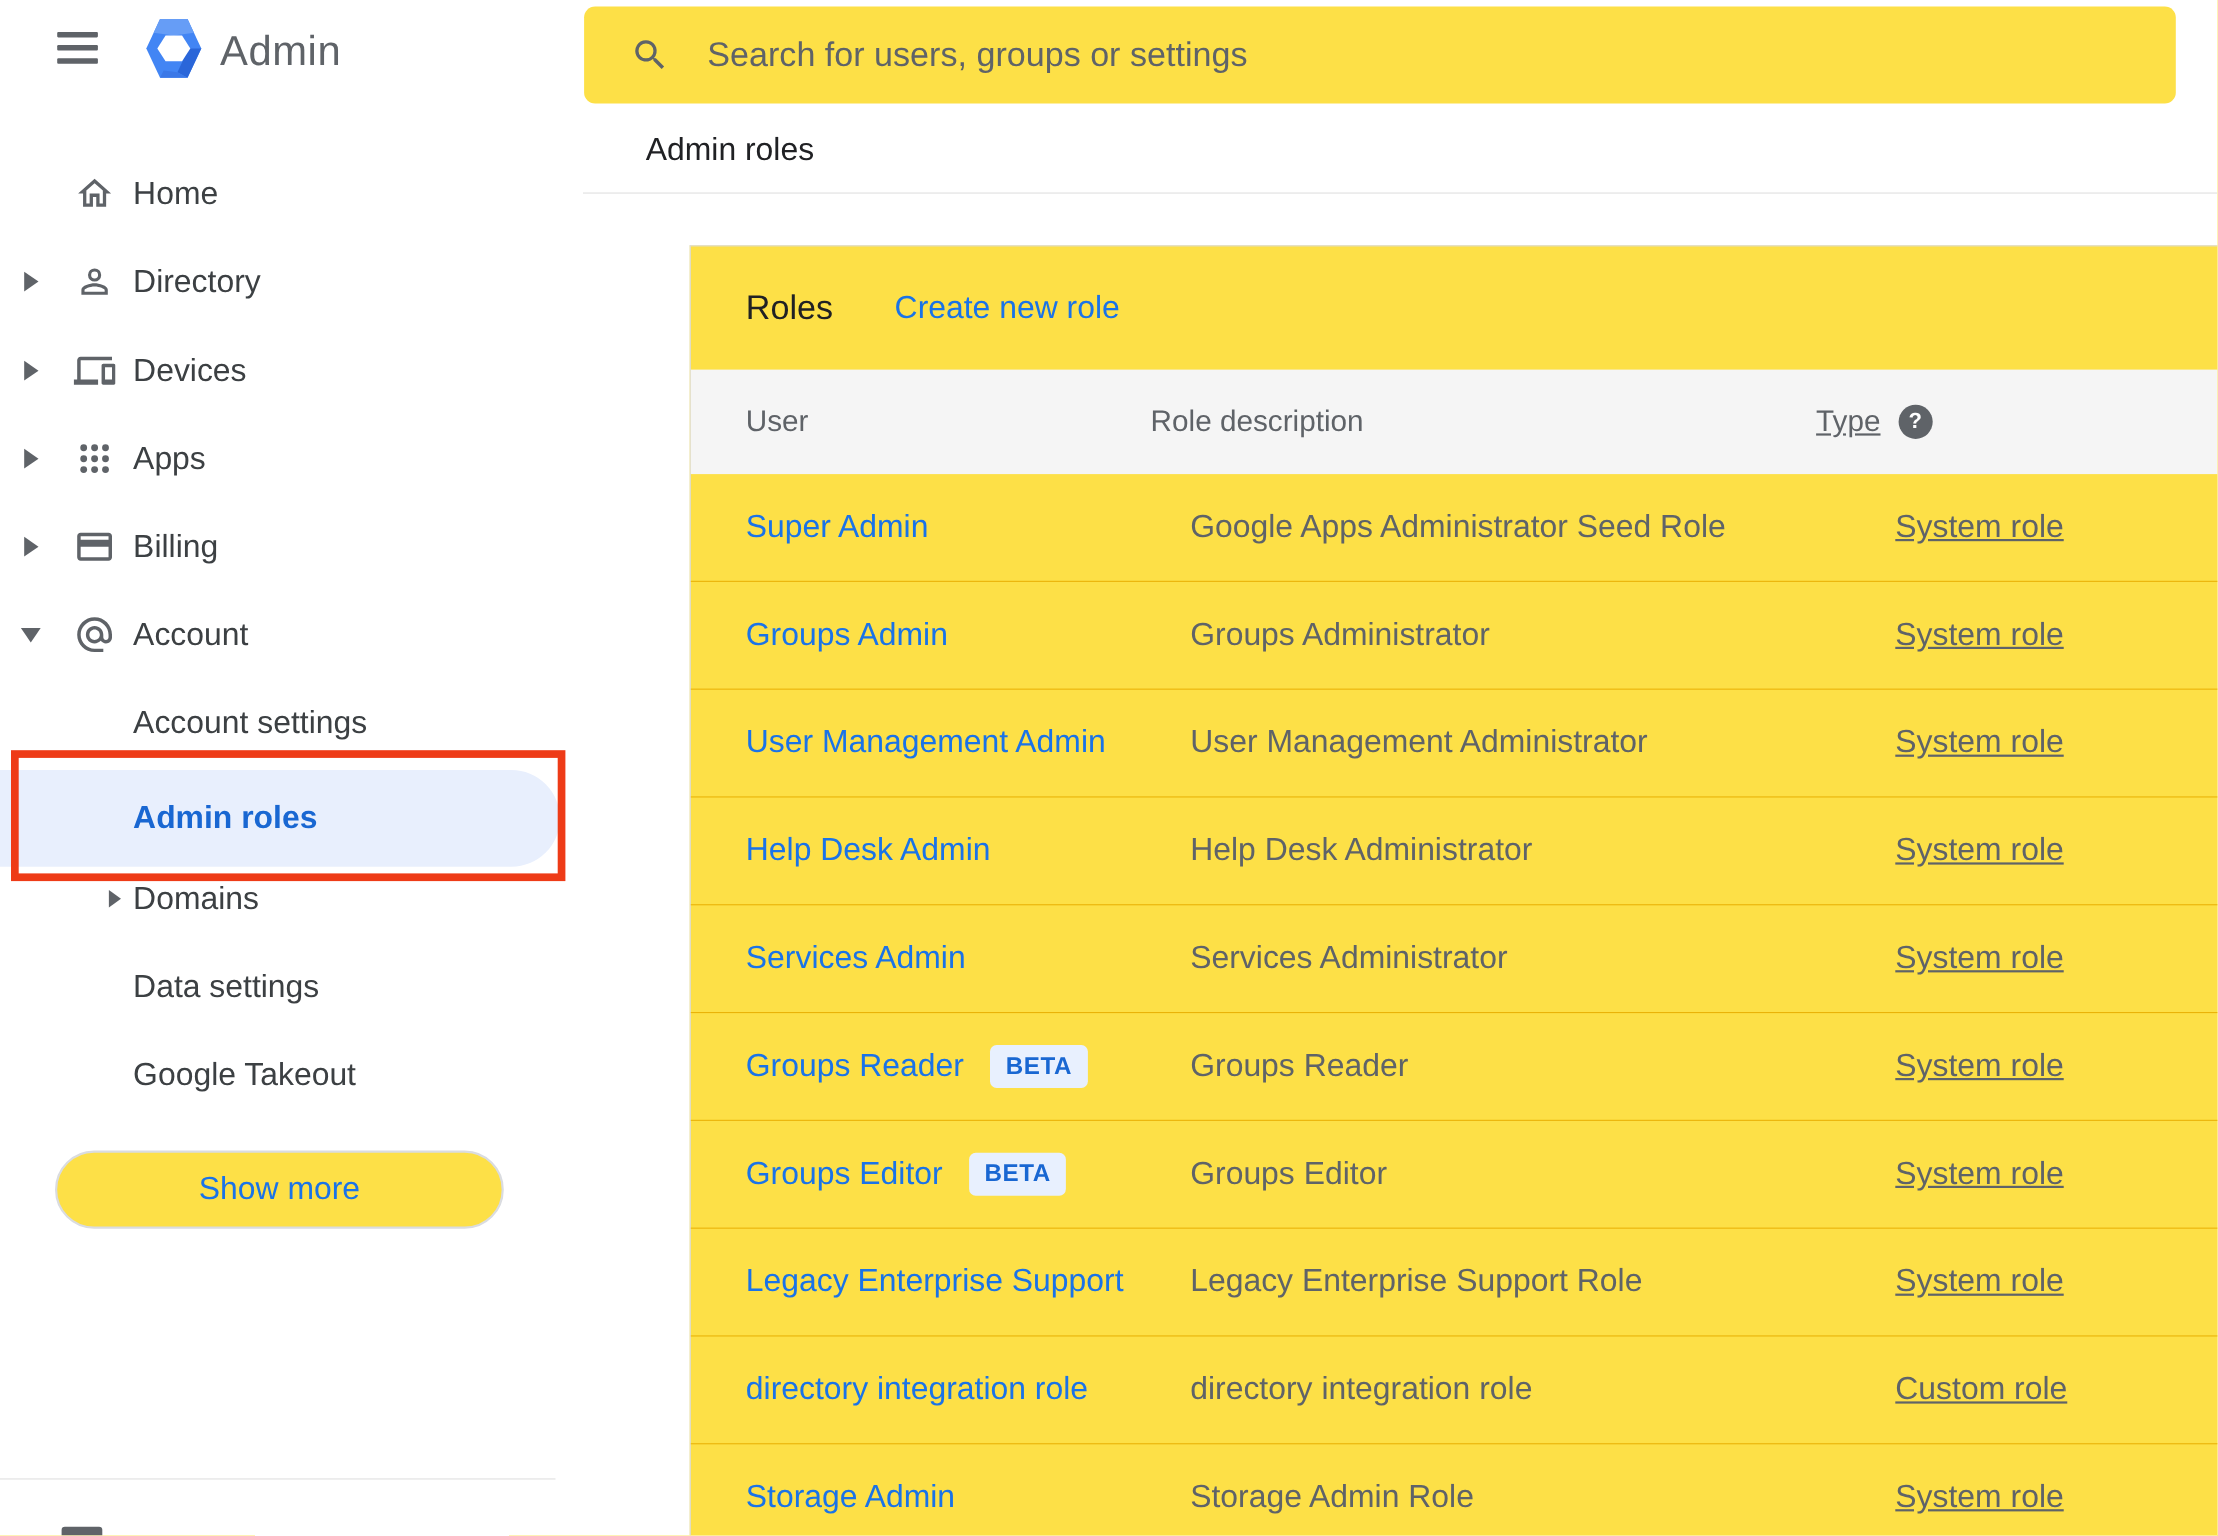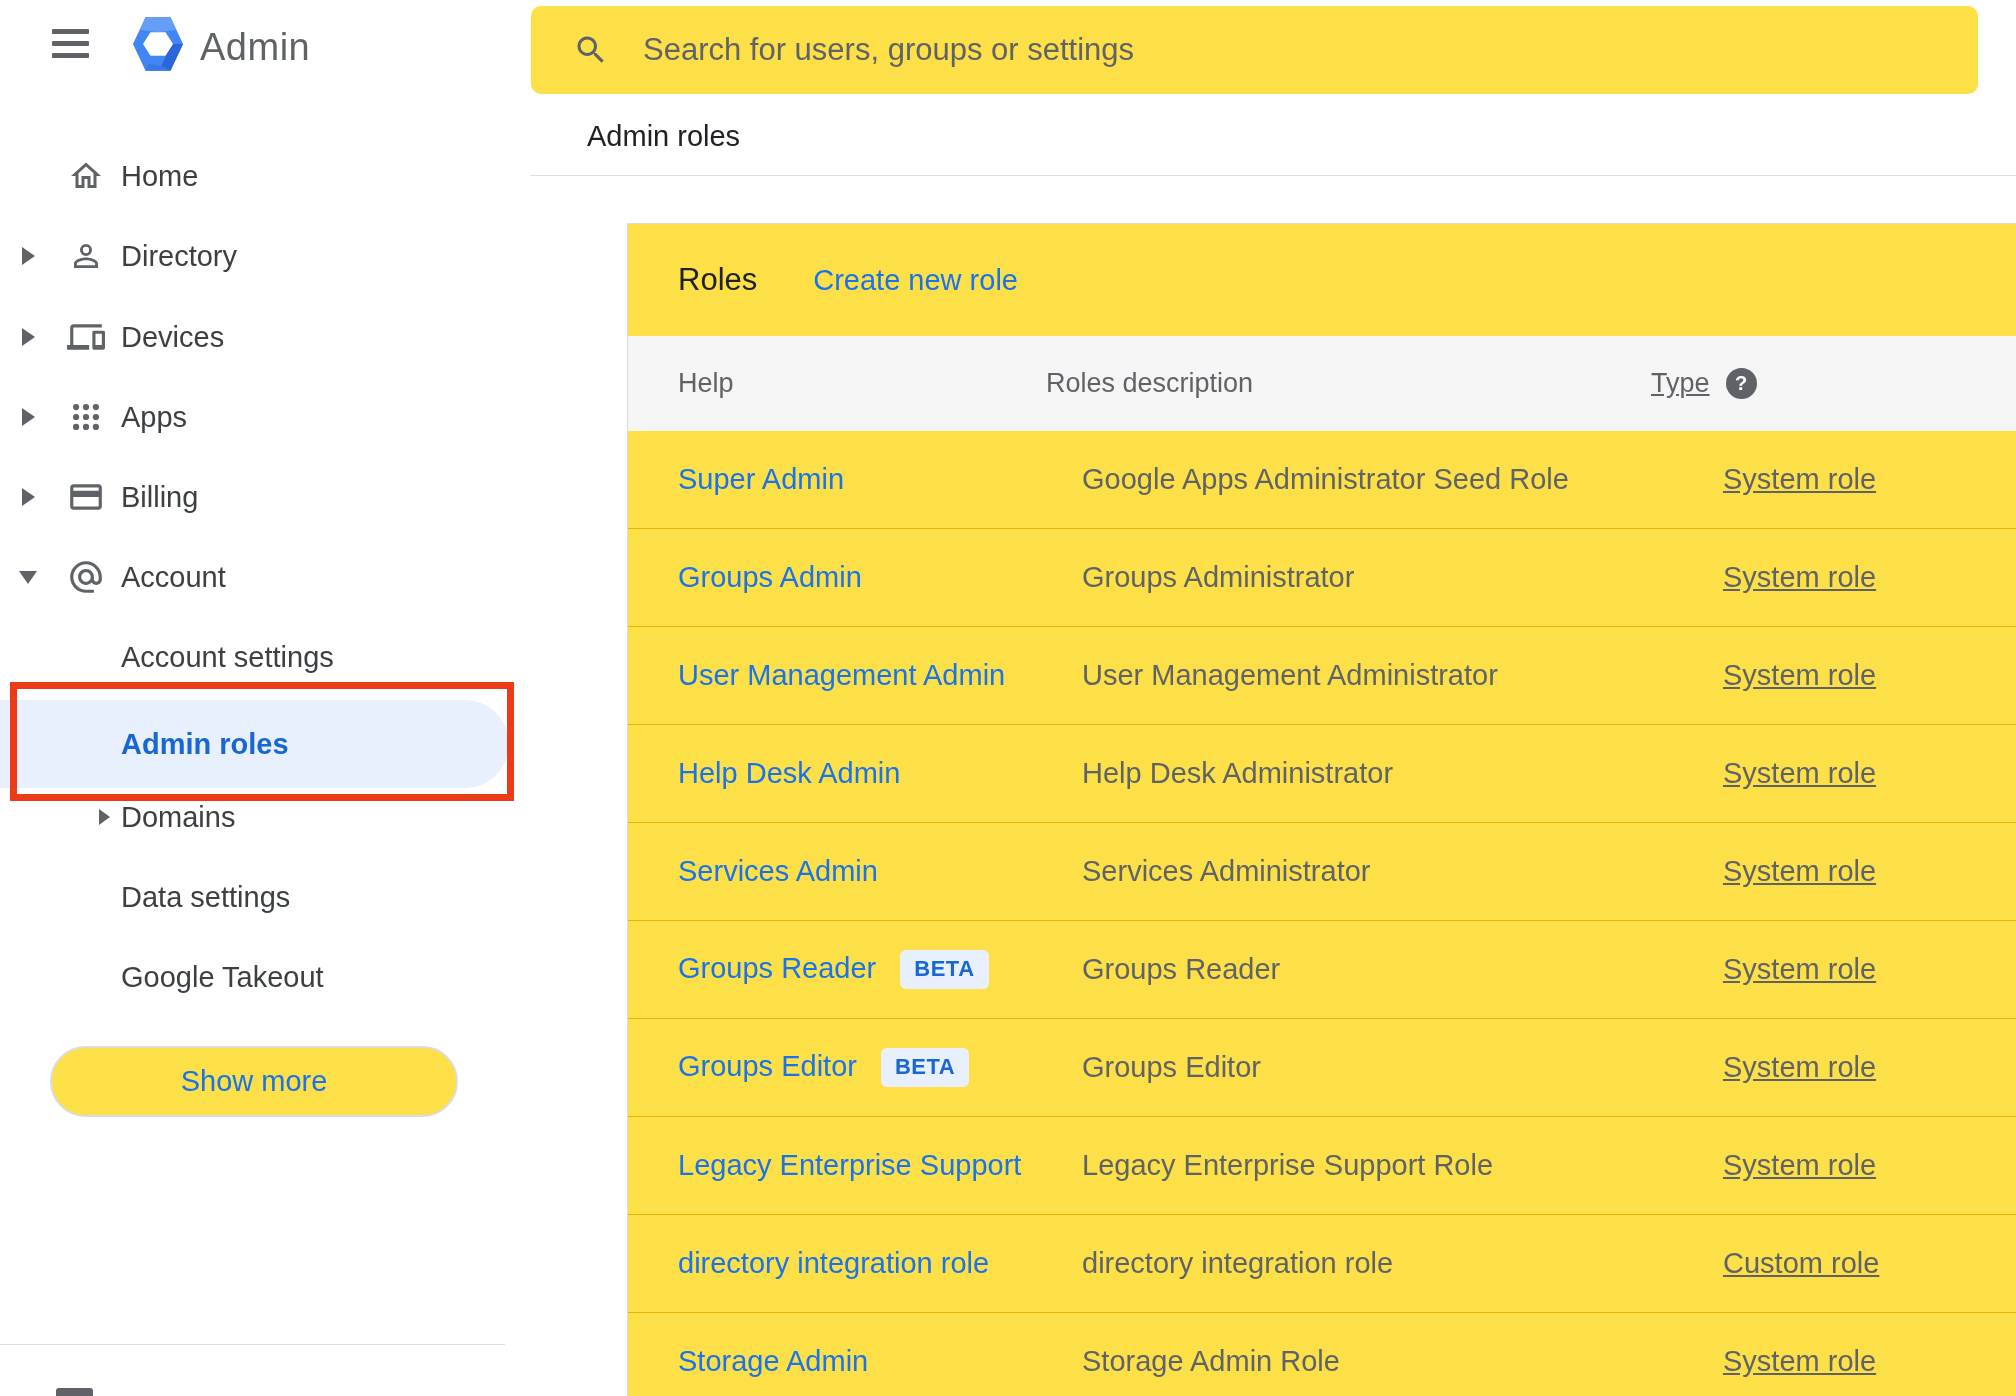--- a/index.html
+++ b/index.html
@@ -212,22 +212,22 @@
 <div class="sidebar-bottom-divider"></div>
 <div class="cutoff-icon"></div>
 
 <div class="card">
   <div class="card-head">
     <span class="card-title">Roles</span>
     <a class="create-link">Create new role</a>
   </div>
 
   <div class="thead">
-    <span class="col1">Help</span>
-    <span class="col2">Roles description</span>
+    <span class="col1">User</span>
+    <span class="col2">Role description</span>
     <span class="col3">
       <span>Type</span>
       <span class="help-dot">?</span>
     </span>
   </div>
 
   <div class="trow">
     <span class="col1"><a>Super Admin</a></span>
     <span class="col2 desc">Google Apps Administrator Seed Role</span>
     <span class="col3 rtype">System role</span>

